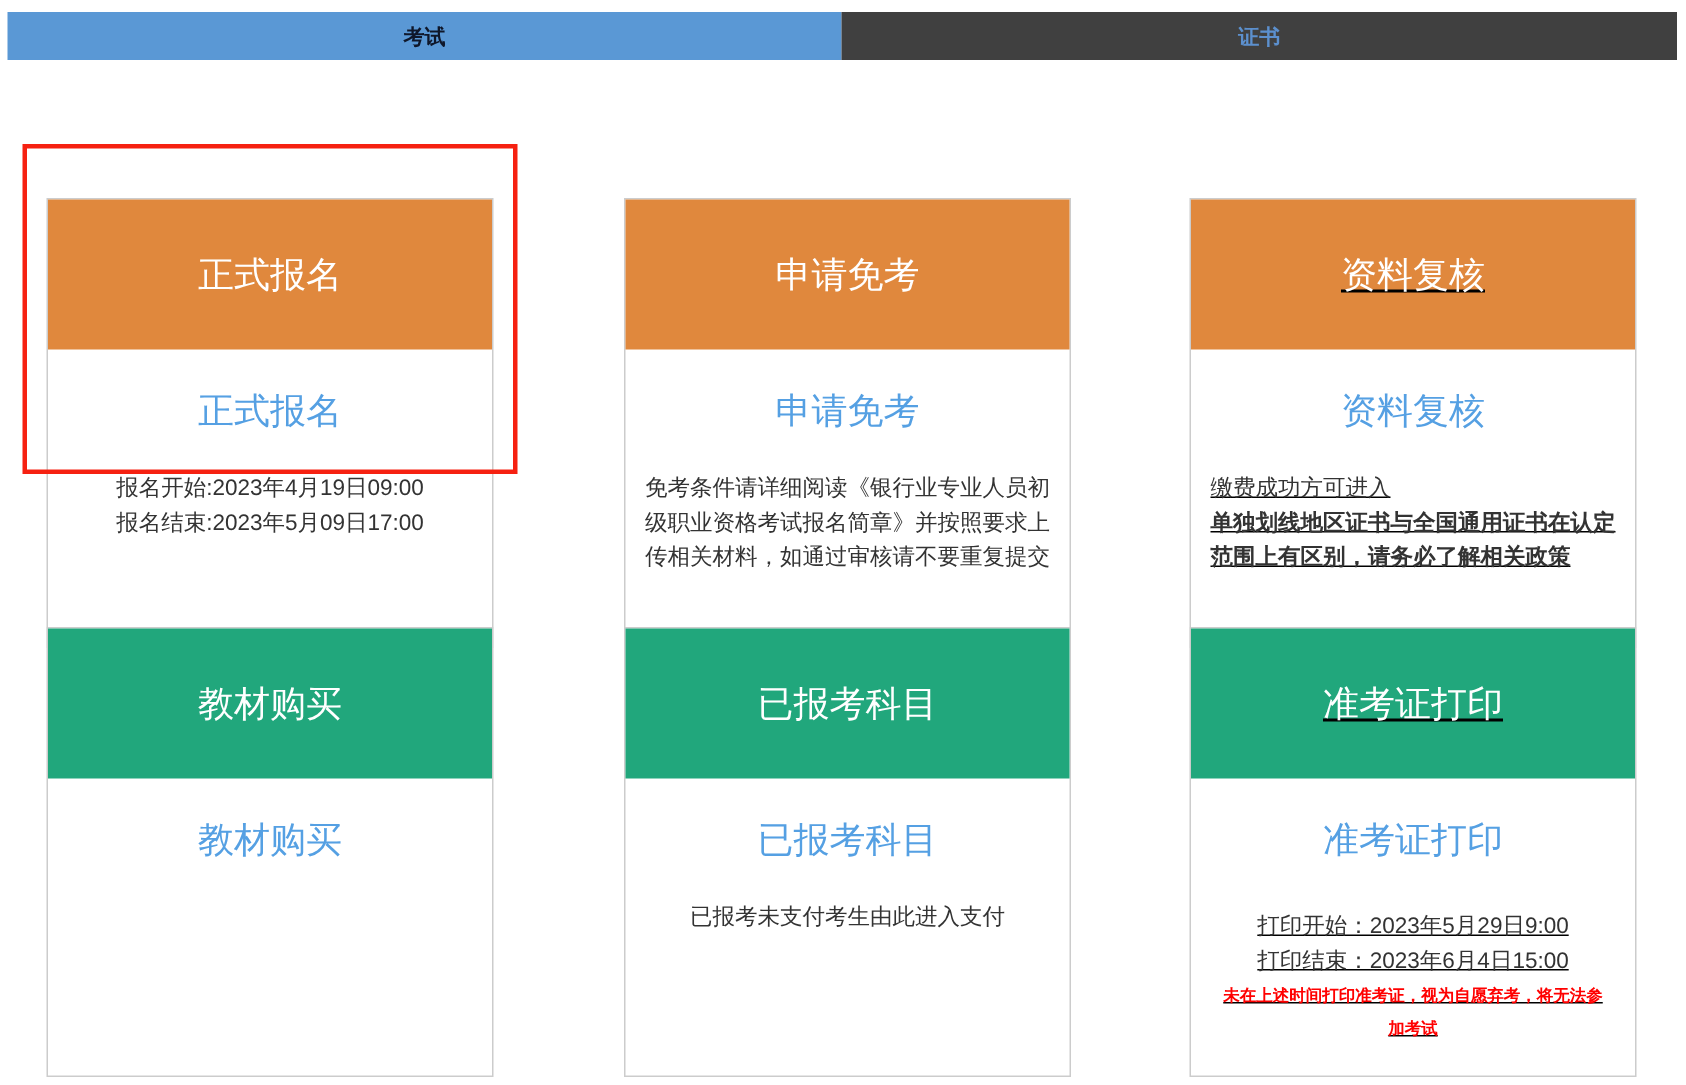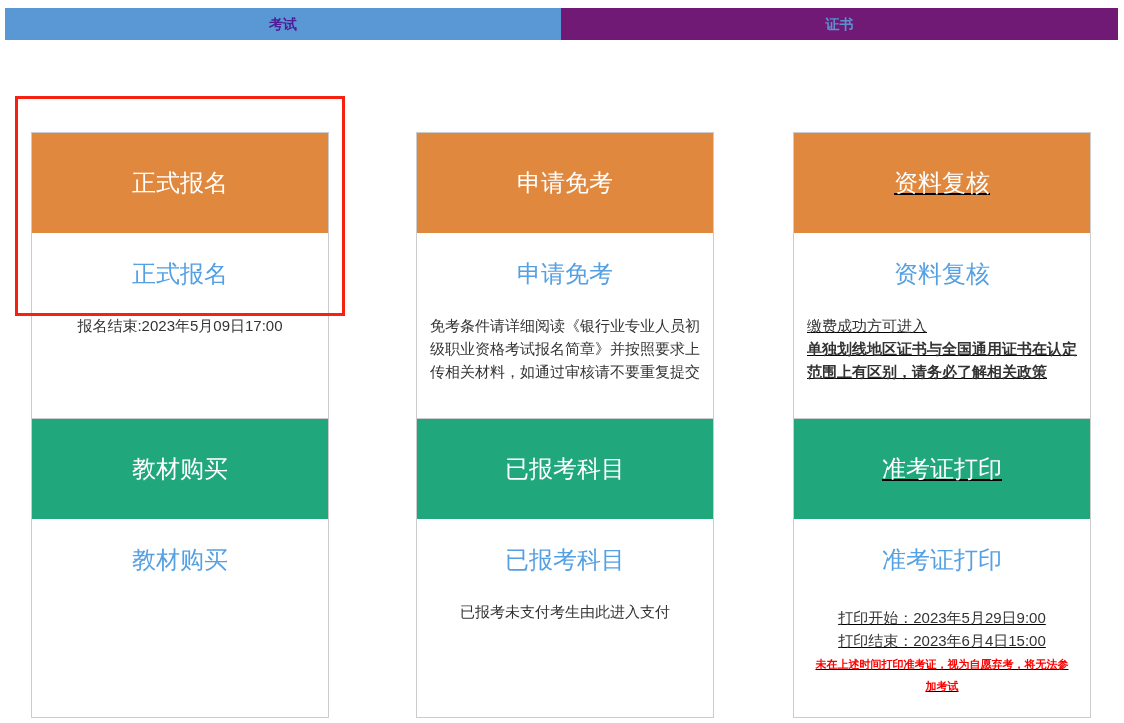--- a/index.html
+++ b/index.html
@@ -17,27 +17,27 @@
     height: 32px;
     line-height: 32px;
     text-align: center;
     font-size: 14px;
     cursor: pointer;
   }
   .tab.active {
     left: 5px;
     width: 556px;
     background: #5A98D5;
-    color: #4c1d95;
+    color: #0f172a;
     font-weight: bold;
   }
   .tab.inactive {
     left: 561px;
     width: 557px;
-    background: #701a75;
+    background: #404040;
     color: #5C90CE;
     font-weight: bold;
   }
   
   .card {
     position: absolute;
     width: 298px;
     height: 300px;
     background: #ffffff;
     border: 1px solid #CCCCCC;
@@ -106,20 +106,21 @@
 <div class="tab active">考试</div>
 <div class="tab inactive">证书</div>
 
 <div class="card row1 col1">
   <div class="card-header orange">
     <span>正式报名</span>
   </div>
   <div class="card-body">
     <a class="card-link">正式报名</a>
     <div class="card-desc center">
+      <div>报名开始:2023年4月19日09:00</div>
       <div>报名结束:2023年5月09日17:00</div>
     </div>
   </div>
 </div>
 
 <div class="card row1 col2">
   <div class="card-header orange">
     <span>申请免考</span>
   </div>
   <div class="card-body">

